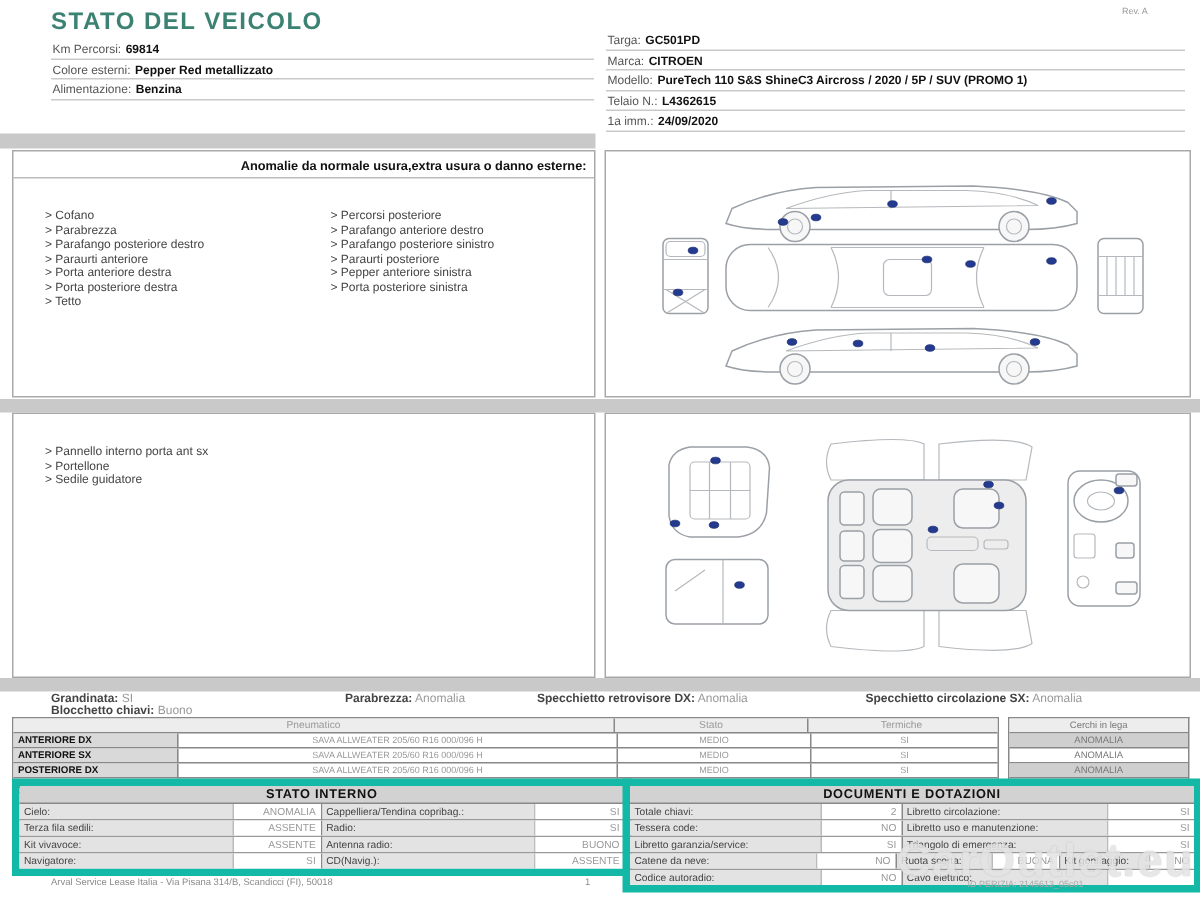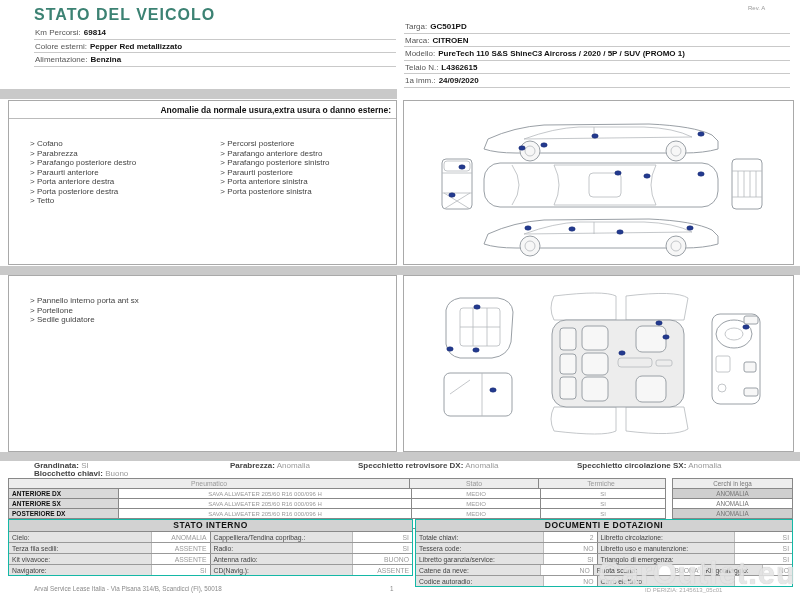--- a/index.html
+++ b/index.html
@@ -44,21 +44,21 @@
        overflow:hidden;white-space:nowrap;}
   .t-c:last-child{border-right:none;}
   .c-pos{width:106px;background:#d9d9d9;font-weight:bold;font-size:6.5px;color:#111;
          justify-content:flex-start;padding-left:3px;}
   .c-name{width:292px;font-size:6px;color:#9a9a9a;}
   .c-stato{width:128px;font-size:6px;color:#9a9a9a;}
   .c-term{width:124px;font-size:6px;color:#9a9a9a;}
   .c-cerchi{width:100%;font-size:6.3px;color:#777;}
   .shade{background:#cfcfcf;}
   
-  .btab{border:1px solid #14b8a6;}
+  .btab{border:5px solid #14b8a6;}
   .btab-head{background:#d2d2d2;border-bottom:1px solid #888;text-align:center;
              font-weight:bold;font-size:8.5px;letter-spacing:.5px;color:#111;
              height:11px;line-height:11px;}
   .b-row{display:flex;border-bottom:1px solid #999;height:10px;font-size:6.8px;}
   .b-row:last-child{border-bottom:none;}
   .b-lbl{background:#e3e3e3;color:#444;display:flex;align-items:center;padding-left:3px;
          border-right:1px solid #bbb;white-space:nowrap;overflow:hidden;}
   .b-val{background:#fff;color:#9a9a9a;display:flex;align-items:center;
          justify-content:flex-end;padding-right:3px;border-right:1px solid #888;
          white-space:nowrap;}
@@ -130,21 +130,21 @@
           <li>Paraurti anteriore</li>
           <li>Porta anteriore destra</li>
           <li>Porta posteriore destra</li>
           <li>Tetto</li>
         </ul>
       <ul class="dmg-list col-r">
           <li>Percorsi posteriore</li>
           <li>Parafango anteriore destro</li>
           <li>Parafango posteriore sinistro</li>
           <li>Paraurti posteriore</li>
-          <li>Porta anteriore sinistra</li>
+          <li>Pepper anteriore sinistra</li>
           <li>Porta posteriore sinistra</li>
         </ul>
     </div>
   </div>
 
   <div class="abs diag-box" style="left:403px;top:100px;width:389px;height:163px">
     <svg width="389" height="163" viewBox="0 0 389 163">
 
       <g>
         <path class="ln" d="M80,48 L84,38 Q110,26 140,24 L245,23 Q290,25 308,34 L314,40 L314,48 Q300,52 280,52 L112,52 Q92,52 80,48 Z"></path>

